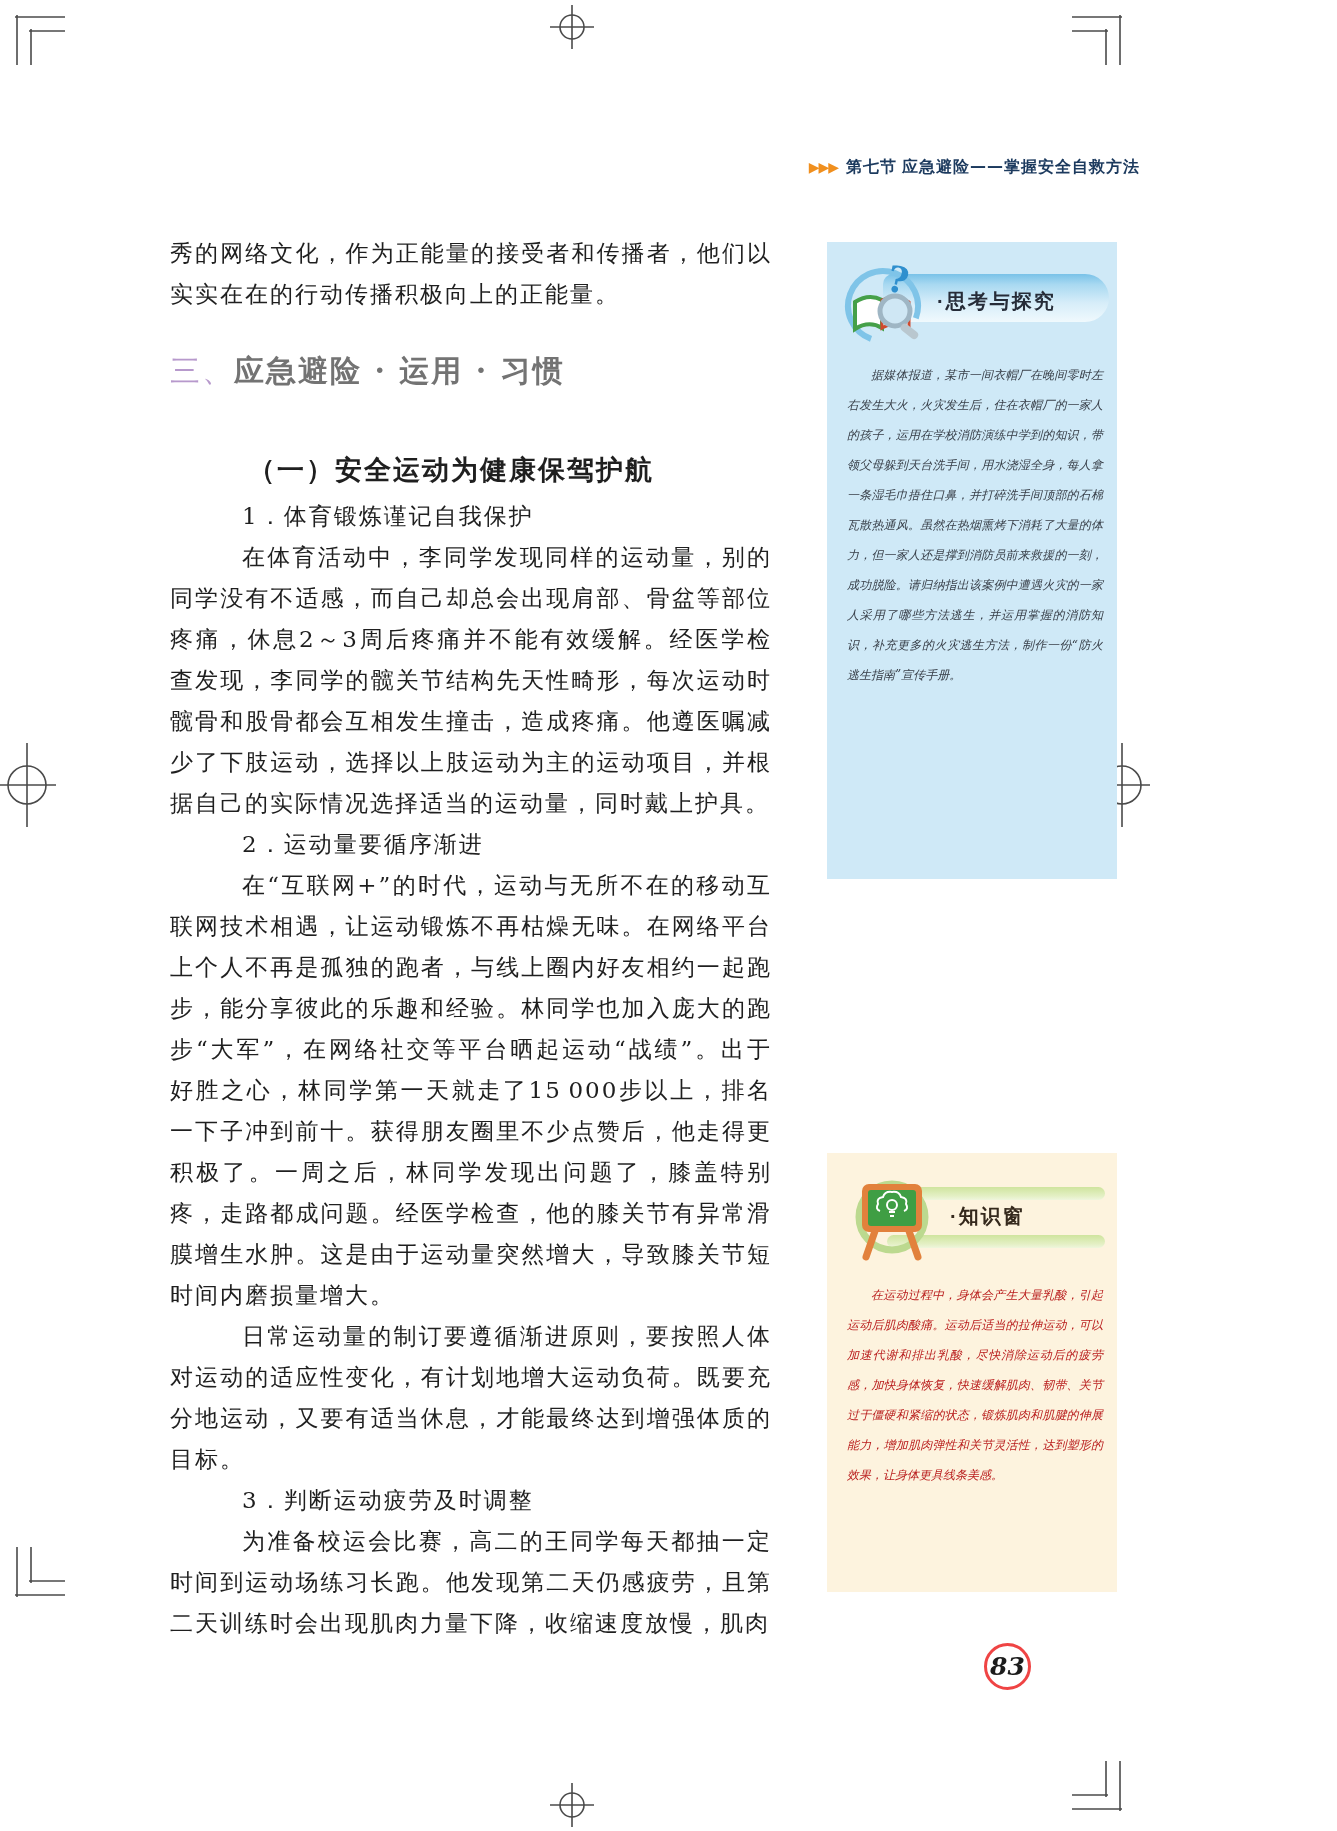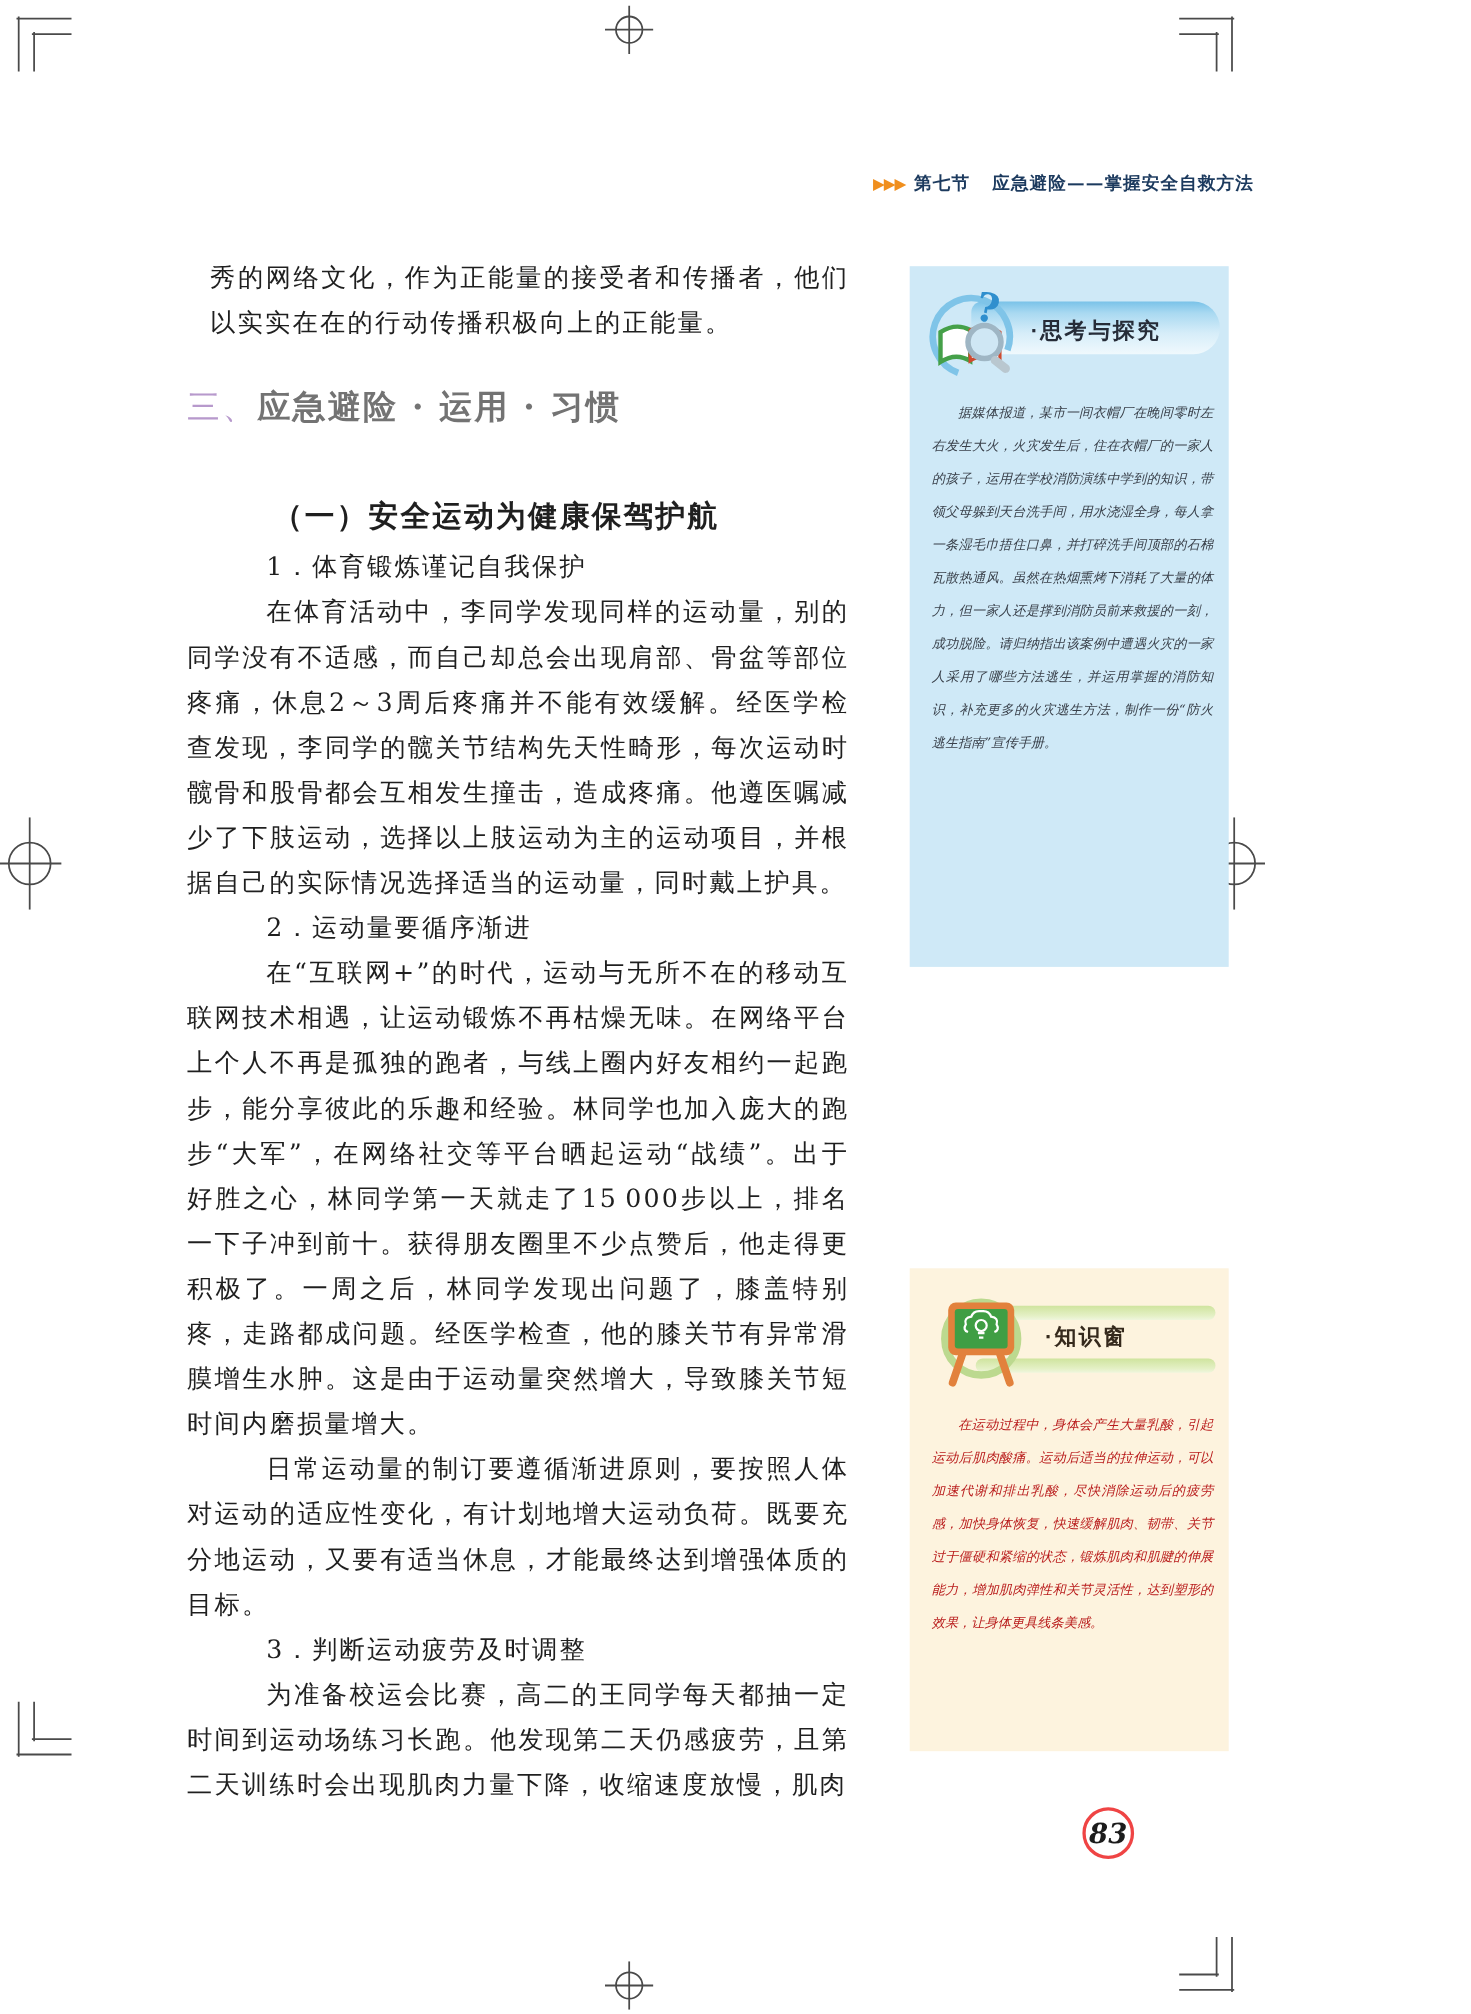--- a/index.html
+++ b/index.html
@@ -14,30 +14,30 @@
   .mark { position:absolute; }
   .mark svg line, .mark svg circle { stroke:#4a4a4a; stroke-width:1.6; fill:none; }
 
   
   .page-header {
     position:absolute; top:157px; right:197px;
     font-size:16px; font-weight:bold; letter-spacing:1px;
     color:#1c3a5e; white-space:nowrap;
   }
   .page-header .marker { color:#f08f1e; font-size:14px; letter-spacing:-1px; margin-right:8px; }
-  .page-header .section { margin-right:20px; }
+  .page-header .section { margin-right:5px; }
 
   
   .main-col {
     position:absolute; left:170px; top:233px; width:602px;
     font-size:23px; line-height:41px; letter-spacing:2px;
     text-align:justify;
   }
   .main-col p { text-indent:72px; }
-  .main-col p.no-indent { text-indent:0;margin-left:21px; }
+  .main-col p.no-indent { text-indent:0; }
   .h2-purple { font-size:30px; line-height:44px; margin:34px 0 59px 0; letter-spacing:2px; }
   .h2-purple .prefix { color:#b799cc; font-weight:400; }
   .h2-purple .title  { color:#737373; font-weight:700; }
   .h3-sub { font-size:27px; line-height:36px; font-weight:700; text-indent:78px; margin:0 0 8px 0; }
   .num-item { text-indent:72px; }
 
   
   .sidebar-box { position:absolute; left:827px; width:290px; }
   .box-think { top:242px; height:637px; background:#cfe9f7; }
   .box-knowledge { top:1153px; height:439px; background:#fdf3de; }

